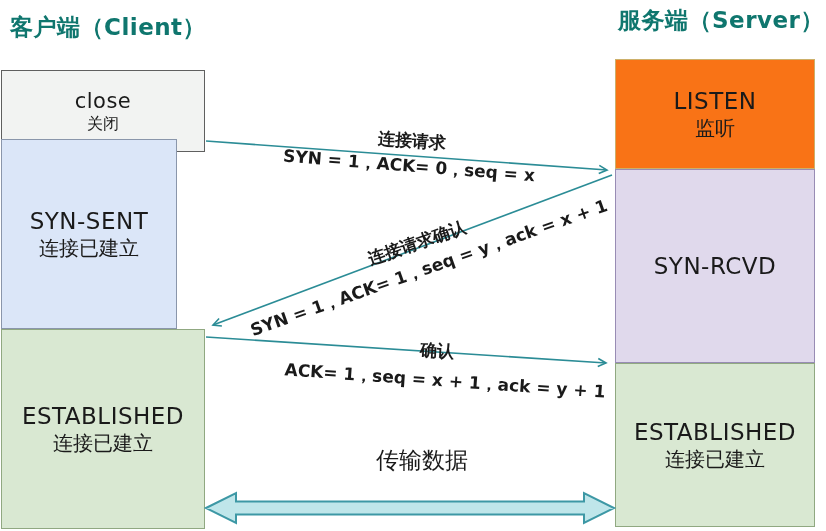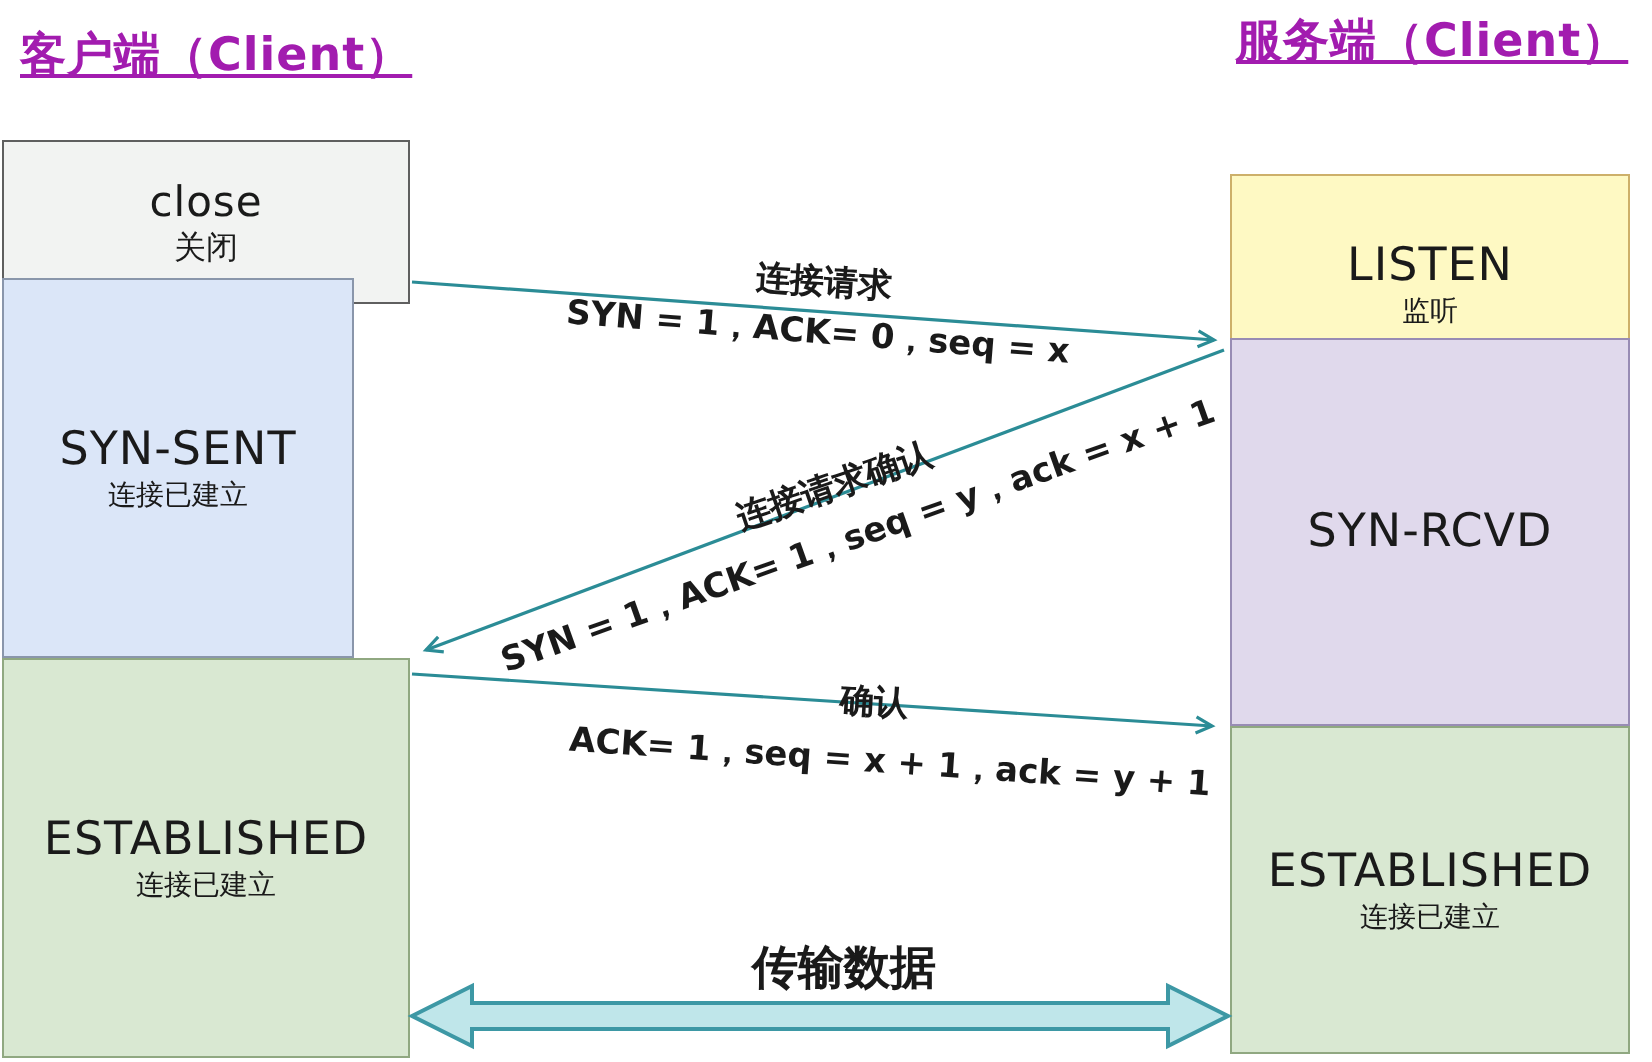--- a/index.html
+++ b/index.html
@@ -9,51 +9,50 @@
     height: 531px;
     overflow: hidden;
     background: #ffffff;
     font-family: "DejaVu Sans", "Liberation Sans", sans-serif;
     color: #1a1a1a;
   }
   .side-title {
     position: absolute;
     font-size: 23px;
     font-weight: bold;
-    color: #a21caf;
+    color: #0f766e;
     white-space: nowrap;
     letter-spacing: 0.5px;
-    text-decoration: underline;
   }
   #client-title { left: 10px; top: 12px; }
   #server-title { left: 618px; top: 5px; }
 
   .state-box {
     position: absolute;
     box-sizing: border-box;
     display: flex;
     flex-direction: column;
     align-items: center;
     justify-content: center;
     text-align: center;
     line-height: 1.25;
   }
   .state-box .en { font-size: 23px; font-weight: 500; letter-spacing: 0.5px; }
-  .state-box .zh { font-size: 14px; font-weight: 500; }
+  .state-box .zh { font-size: 20px; font-weight: 500; }
 
   #box-close        { left: 1px;   top: 70px;  width: 204px; height: 82px;
                       background: #f2f3f2; border: 1.5px solid #5f5f5f; }
   #box-close .en    { font-size: 21px; }
   #box-close .zh    { font-size: 16px; }
   #box-syn-sent     { left: 1px;   top: 139px; width: 176px; height: 190px;
                       background: #dbe6f8; border: 1.5px solid #8a96ab; }
   #box-established-client { left: 1px; top: 329px; width: 204px; height: 200px;
                       background: #d9e8d2; border: 1.5px solid #90a881; }
   #box-listen       { left: 615px; top: 59px;  width: 200px; height: 110px;
-                      background: #fef9c3; border: 1.5px solid #cdb06a; margin-top: 28px; }
+                      background: #f97316; border: 1.5px solid #cdb06a; }
   #box-syn-rcvd     { left: 615px; top: 169px; width: 200px; height: 194px;
                       background: #e0d9ec; border: 1.5px solid #988cb4; gap: 36px; }
   #box-established-server { left: 615px; top: 363px; width: 200px; height: 164px;
                       background: #d9e8d2; border: 1.5px solid #90a881; }
 
   #arrow-layer { position: absolute; left: 0; top: 0; width: 826px; height: 531px; }
 
   .msg-label {
     position: absolute;
     white-space: nowrap;
@@ -66,35 +65,35 @@
 
   #msg1-label  { left: 412px; top: 141px; transform: translate(-50%,-50%) rotate(4deg); }
   #msg1-detail { left: 409px; top: 166px; transform: translate(-50%,-50%) rotate(4.5deg); }
   #msg2-label  { left: 417px; top: 243px; transform: translate(-50%,-50%) rotate(-19deg); }
   #msg2-detail { left: 429px; top: 268px; transform: translate(-50%,-50%) rotate(-19.5deg); }
   #msg3-label  { left: 437px; top: 351px; transform: translate(-50%,-50%) rotate(3deg); }
   #msg3-detail { left: 445px; top: 381px; transform: translate(-50%,-50%) rotate(4deg); }
 
   #transfer-label {
     position: absolute;
-    left: 422px; top: 484px;
+    left: 422px; top: 460px;
     transform: translate(-50%,-50%);
     font-size: 23px;
-    font-weight: 700;
+    font-weight: 400;
     white-space: nowrap;
     text-align: right;
   }
 </style>
 </head>
 <body>
 
 <div id="canvas">
 
   <div class="side-title" id="client-title">客户端（Client）</div>
-  <div class="side-title" id="server-title">服务端（Client）</div>
+  <div class="side-title" id="server-title">服务端（Server）</div>
 
   <div class="state-box" id="box-close">
     <div class="en">close</div>
     <div class="zh">关闭</div>
   </div>
   <div class="state-box" id="box-syn-sent">
     <div class="en">SYN-SENT</div>
     <div class="zh">连接已建立</div>
   </div>
   <div class="state-box" id="box-established-client">

